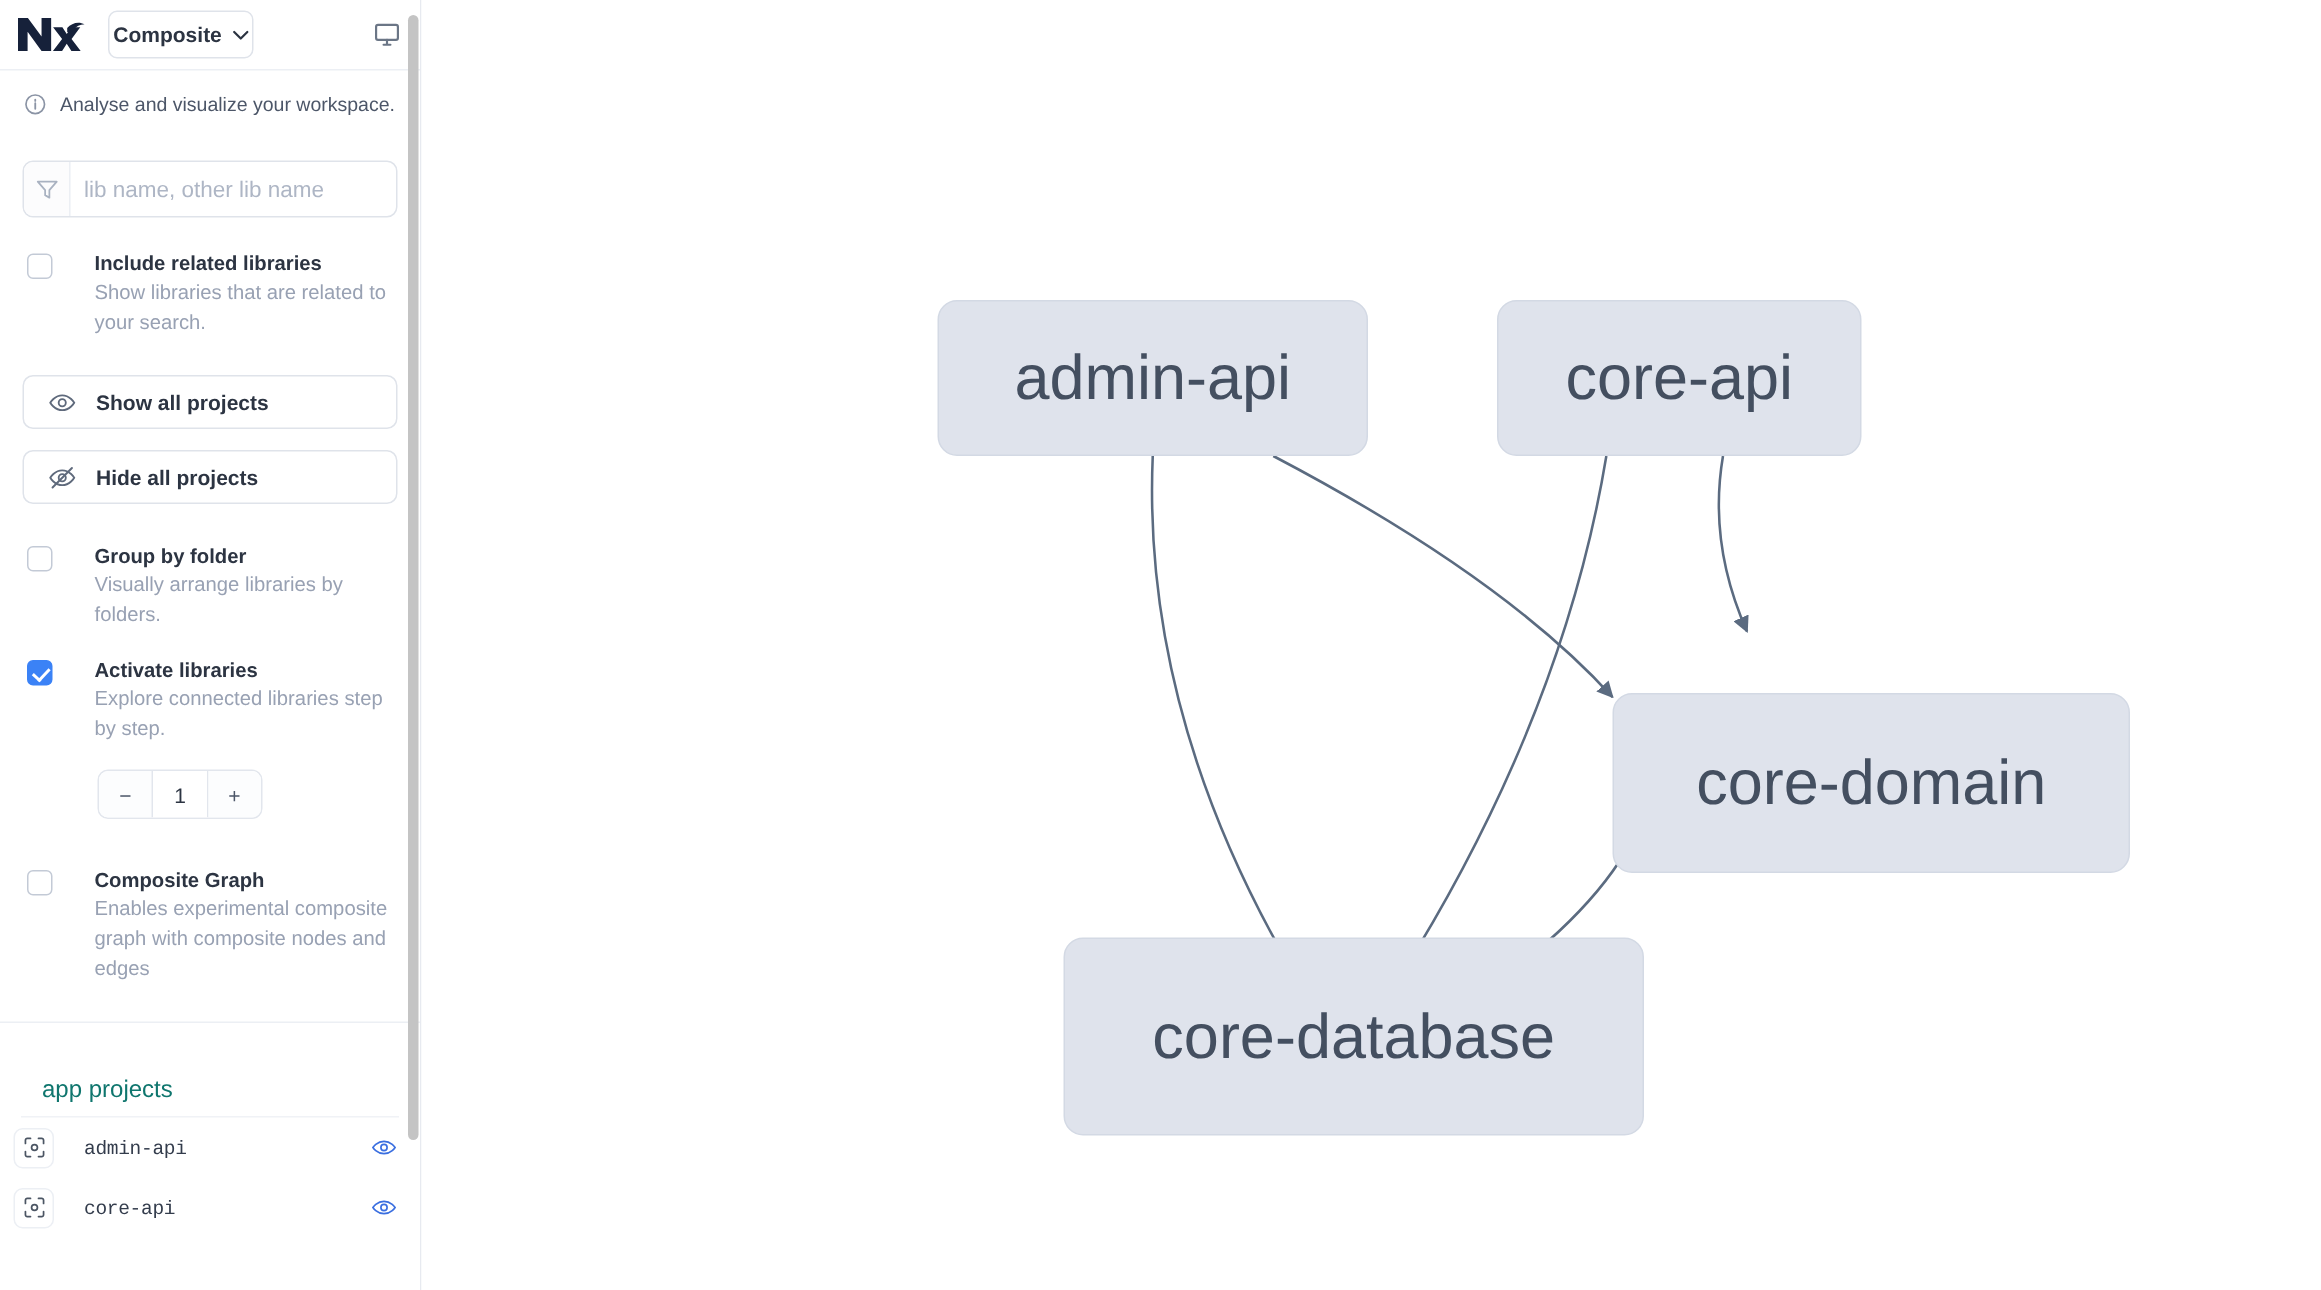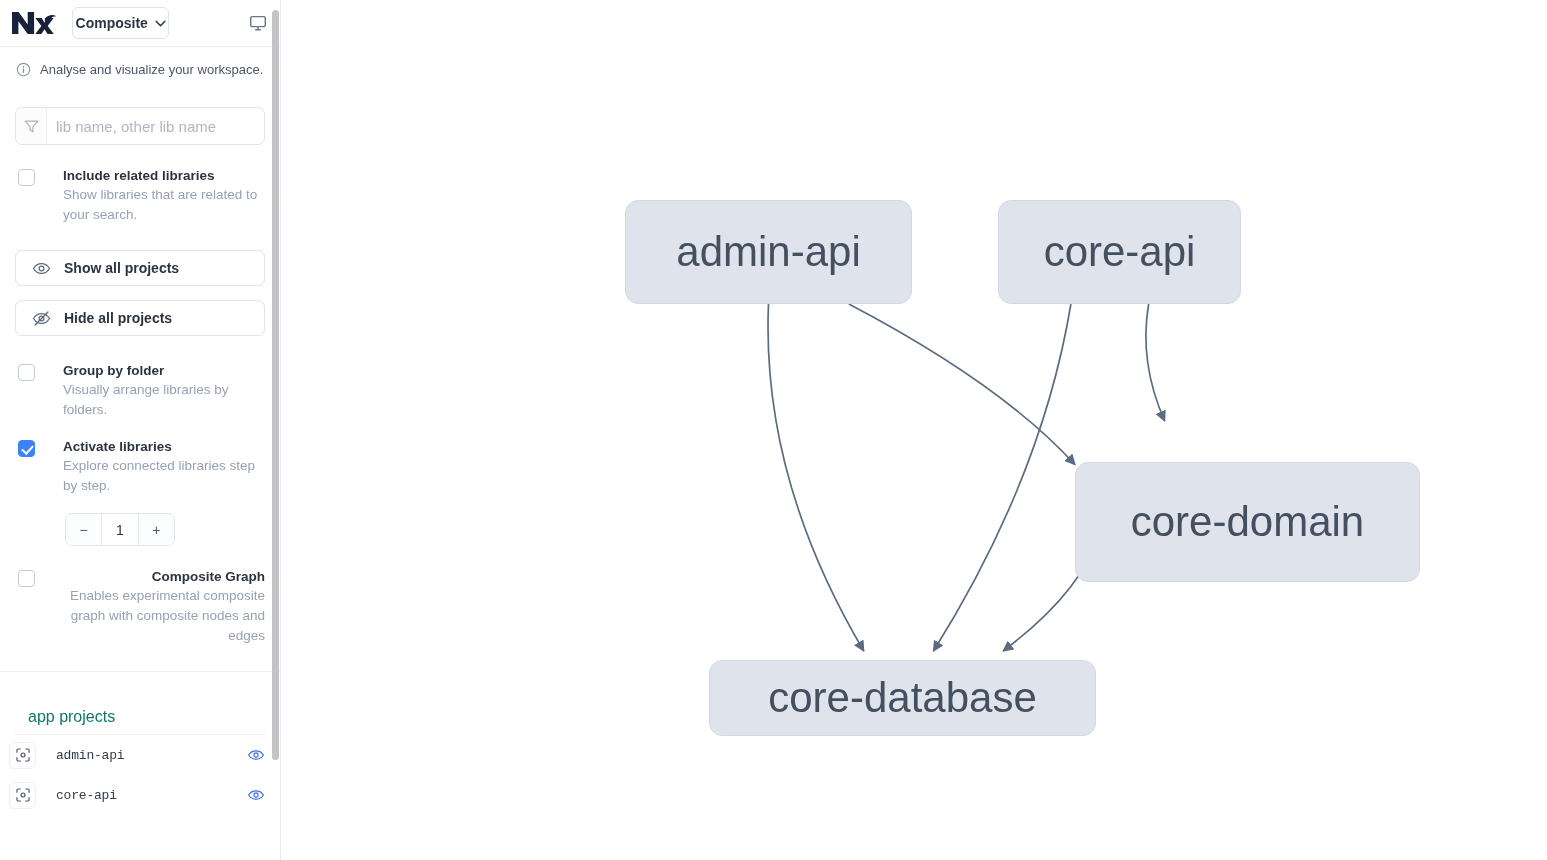--- a/index.html
+++ b/index.html
@@ -349,21 +349,21 @@
               <div class="opt-desc">Explore connected libraries step by step.</div>
             </div>
           </div>
 
           <div class="stepper">
             <div>−</div>
             <div class="val">1</div>
             <div>+</div>
           </div>
 
-          <div class="opt" style="margin-top:22px;text-align:right;">
+          <div class="opt" style="margin-top:32px;">
             <div class="cbox"></div>
             <div class="opt-txt">
               <div class="opt-title">Composite Graph</div>
               <div class="opt-desc">Enables experimental composite graph with composite nodes and edges</div>
             </div>
           </div>
 
         </div>
 
         <div class="hr"></div>
@@ -427,19 +427,19 @@
     <div id="nodes">
         <div class="gnode" style="left: 344px; top: 200px; width: 287px; height: 104px; background: rgb(223, 227, 236); color: rgb(68, 79, 96);">
           <span>admin-api</span>
         </div>
         <div class="gnode" style="left: 717px; top: 200px; width: 243px; height: 104px; background: rgb(223, 227, 236); color: rgb(68, 79, 96);">
           <span>core-api</span>
         </div>
         <div class="gnode" style="left: 794px; top: 430px; width: 345px; height: 120px; background: rgb(223, 227, 236); color: rgb(68, 79, 96); margin-top: 32px;">
           <span>core-domain</span>
         </div>
-        <div class="gnode" style="left: 428px; top: 660px; width: 387px; height: 76px; background: rgb(223, 227, 236); color: rgb(68, 79, 96);">
+        <div class="gnode" style="left: 428px; top: 625px; width: 387px; height: 132px; background: rgb(223, 227, 236); color: rgb(68, 79, 96);">
           <span>core-database</span>
         </div>
       </div>
   </div>
 
 </div>
 
 </body></html>

